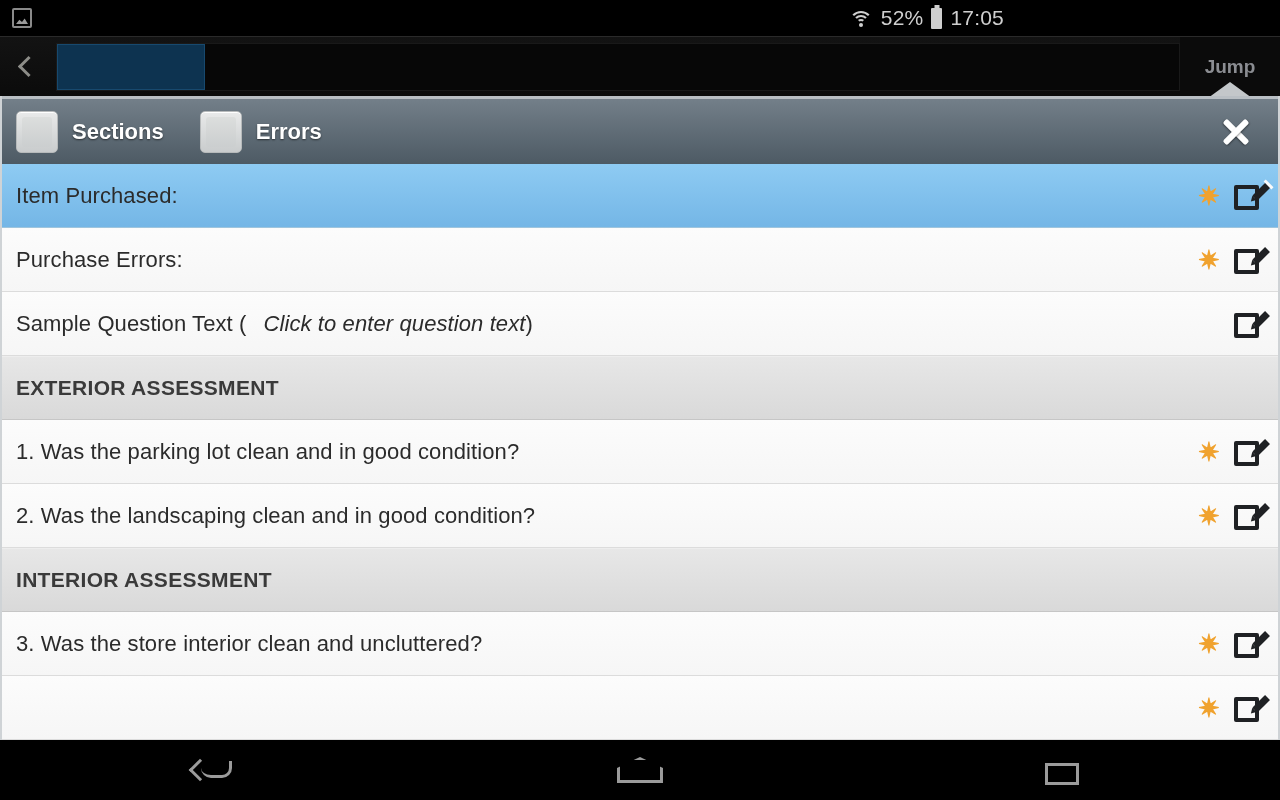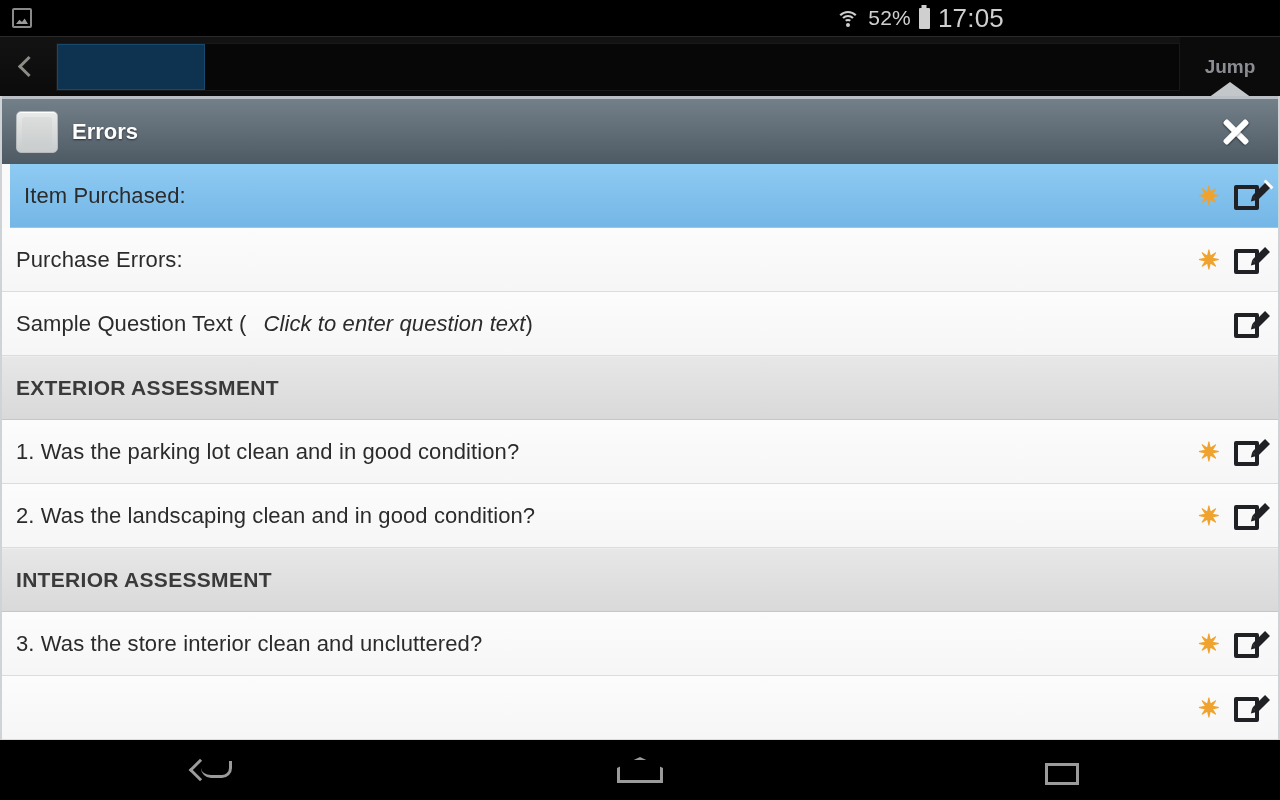--- a/index.html
+++ b/index.html
@@ -44,21 +44,21 @@
     position:absolute; left:50%; bottom:0; transform:translateX(-50%);
     width:4px; height:4px; border-radius:50%; background:#cfcfcf;
   }
   .batt-icon{ width:11px; height:21px; border:2px solid #cfcfcf; border-radius:1px;
     position:relative; background:#cfcfcf; }
   .batt-icon:before{
     content:""; position:absolute; left:50%; transform:translateX(-50%);
     top:-5px; width:5px; height:3px; background:#cfcfcf;
   }
   .sb-pct{ font-size:21px; }
-  .sb-clock{ font-size:26px; }
+  .sb-clock{ font-size:21px; }
 
   
   .appbar{
     position:absolute; left:0; top:36px; width:1280px; height:60px;
     background:linear-gradient(#131313,#0b0b0b);
     border-top:1px solid #2a2a2a;
     display:flex; align-items:center;
   }
   .back-chevron{
     width:56px; height:60px; display:flex; align-items:center; justify-content:center;
@@ -136,21 +136,20 @@
   .list{ width:100%; }
   .row{
     position:relative; height:64px; display:flex; align-items:center;
     padding:0 0 0 14px;
     border-bottom:1px solid #dcdcdc;
     background:linear-gradient(#fcfcfc,#f6f6f6);
   }
   .row.selected{
     background:linear-gradient(#8ecbf3,#74b6e6);
     border-bottom:1px solid #9fc5dd;
-    margin-left:8px;
   }
   .row-text{
     font-size:22px; color:#2b2b2b; letter-spacing:.1px;
   }
   .row-text em{ font-style:italic;margin-left:17px; }
   .row-actions{
     margin-left:auto; display:flex; align-items:center;
     padding-right:14px; gap:14px;
   }
   .req-star{
@@ -255,20 +254,24 @@
     <span>Jump</span>
     <span class="jump-arrow"></span>
   </div>
 </div>
 
 <div class="panel">
 
   <div class="panel-header">
     <div class="toggle">
       <span class="toggle-box"></span>
+      <span class="toggle-label">Sections</span>
+    </div>
+    <div class="toggle">
+      <span class="toggle-box"></span>
       <span class="toggle-label">Errors</span>
     </div>
     <div class="close-btn"></div>
   </div>
 
   <div class="list" id="list">
       <div class="row selected">
         <div class="row-text"><span>Item Purchased:</span></div>
         <div class="row-actions">
           <span class="req-star">✷</span>

